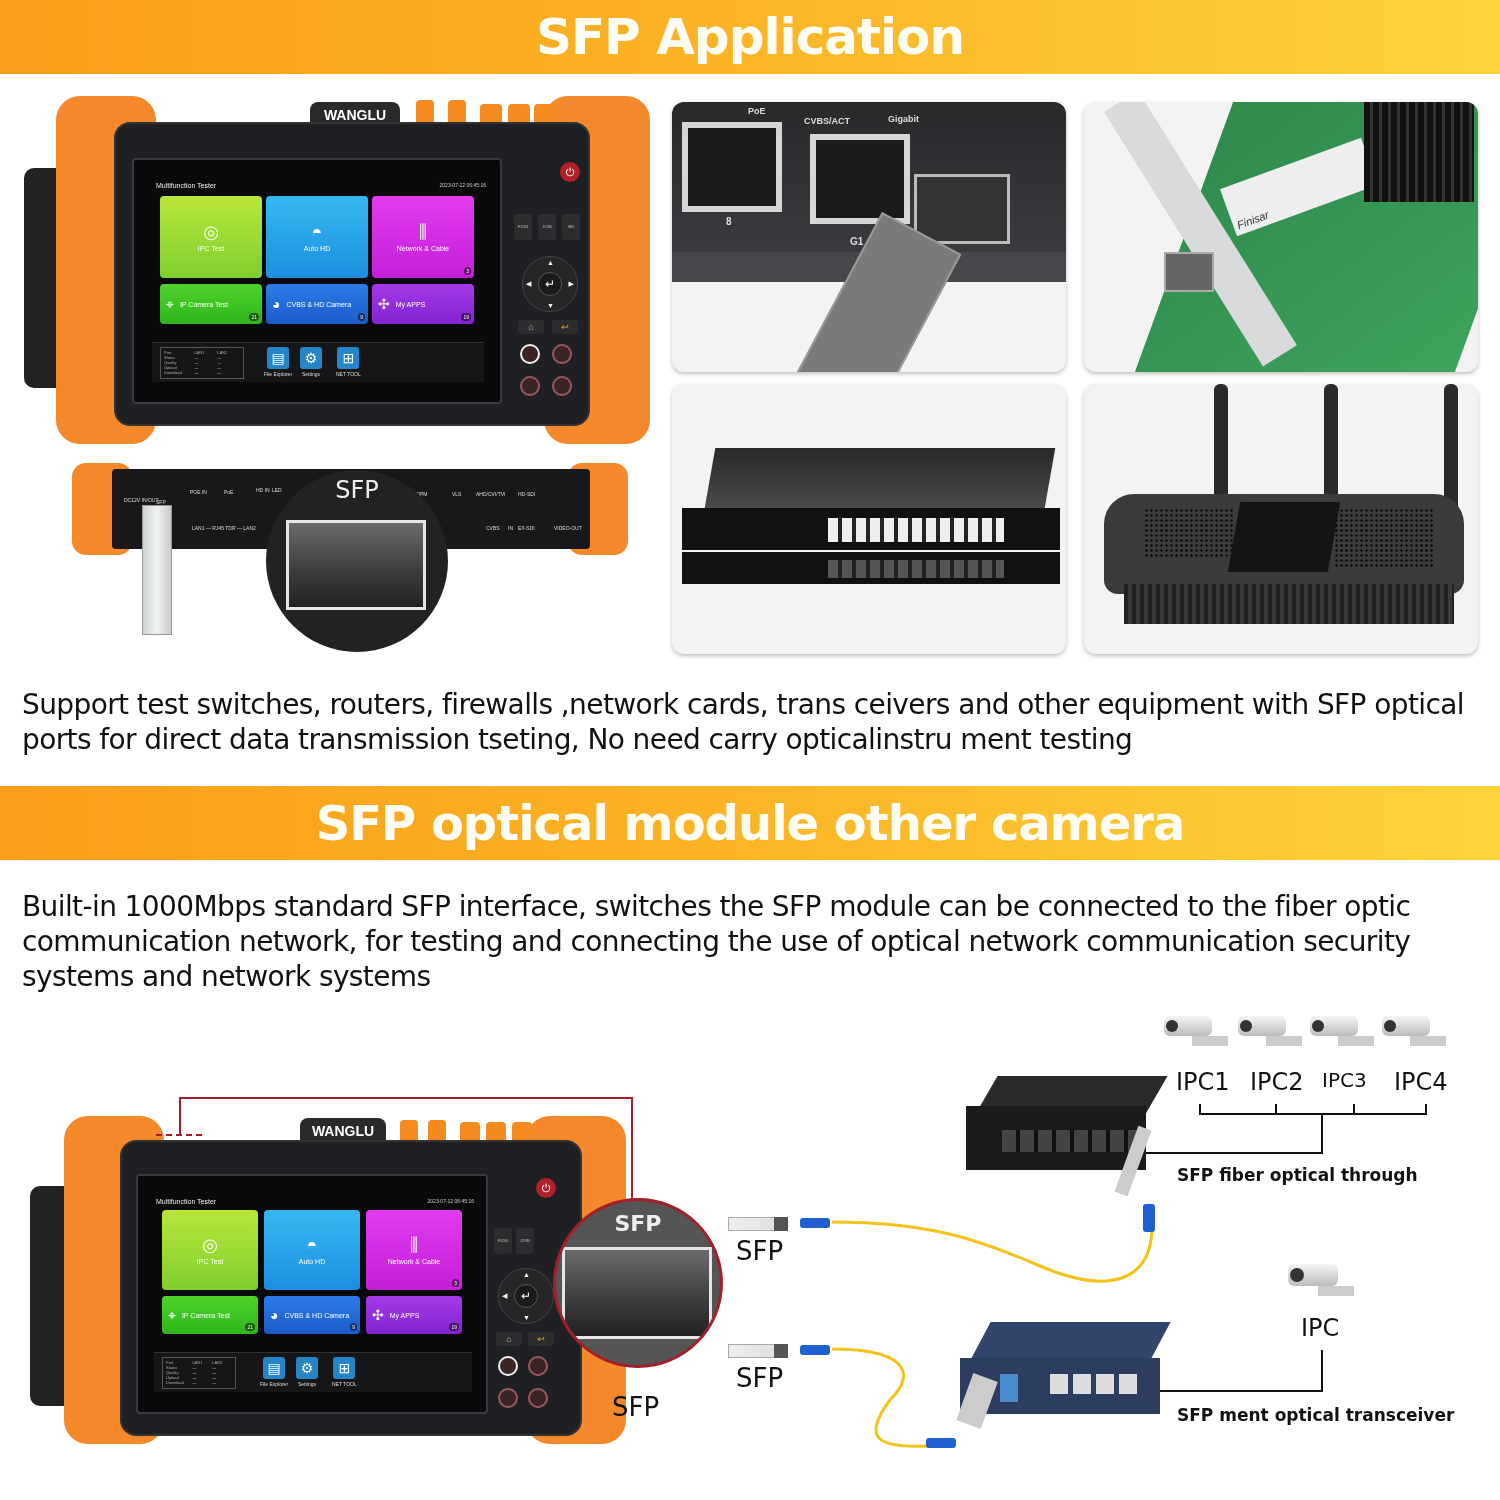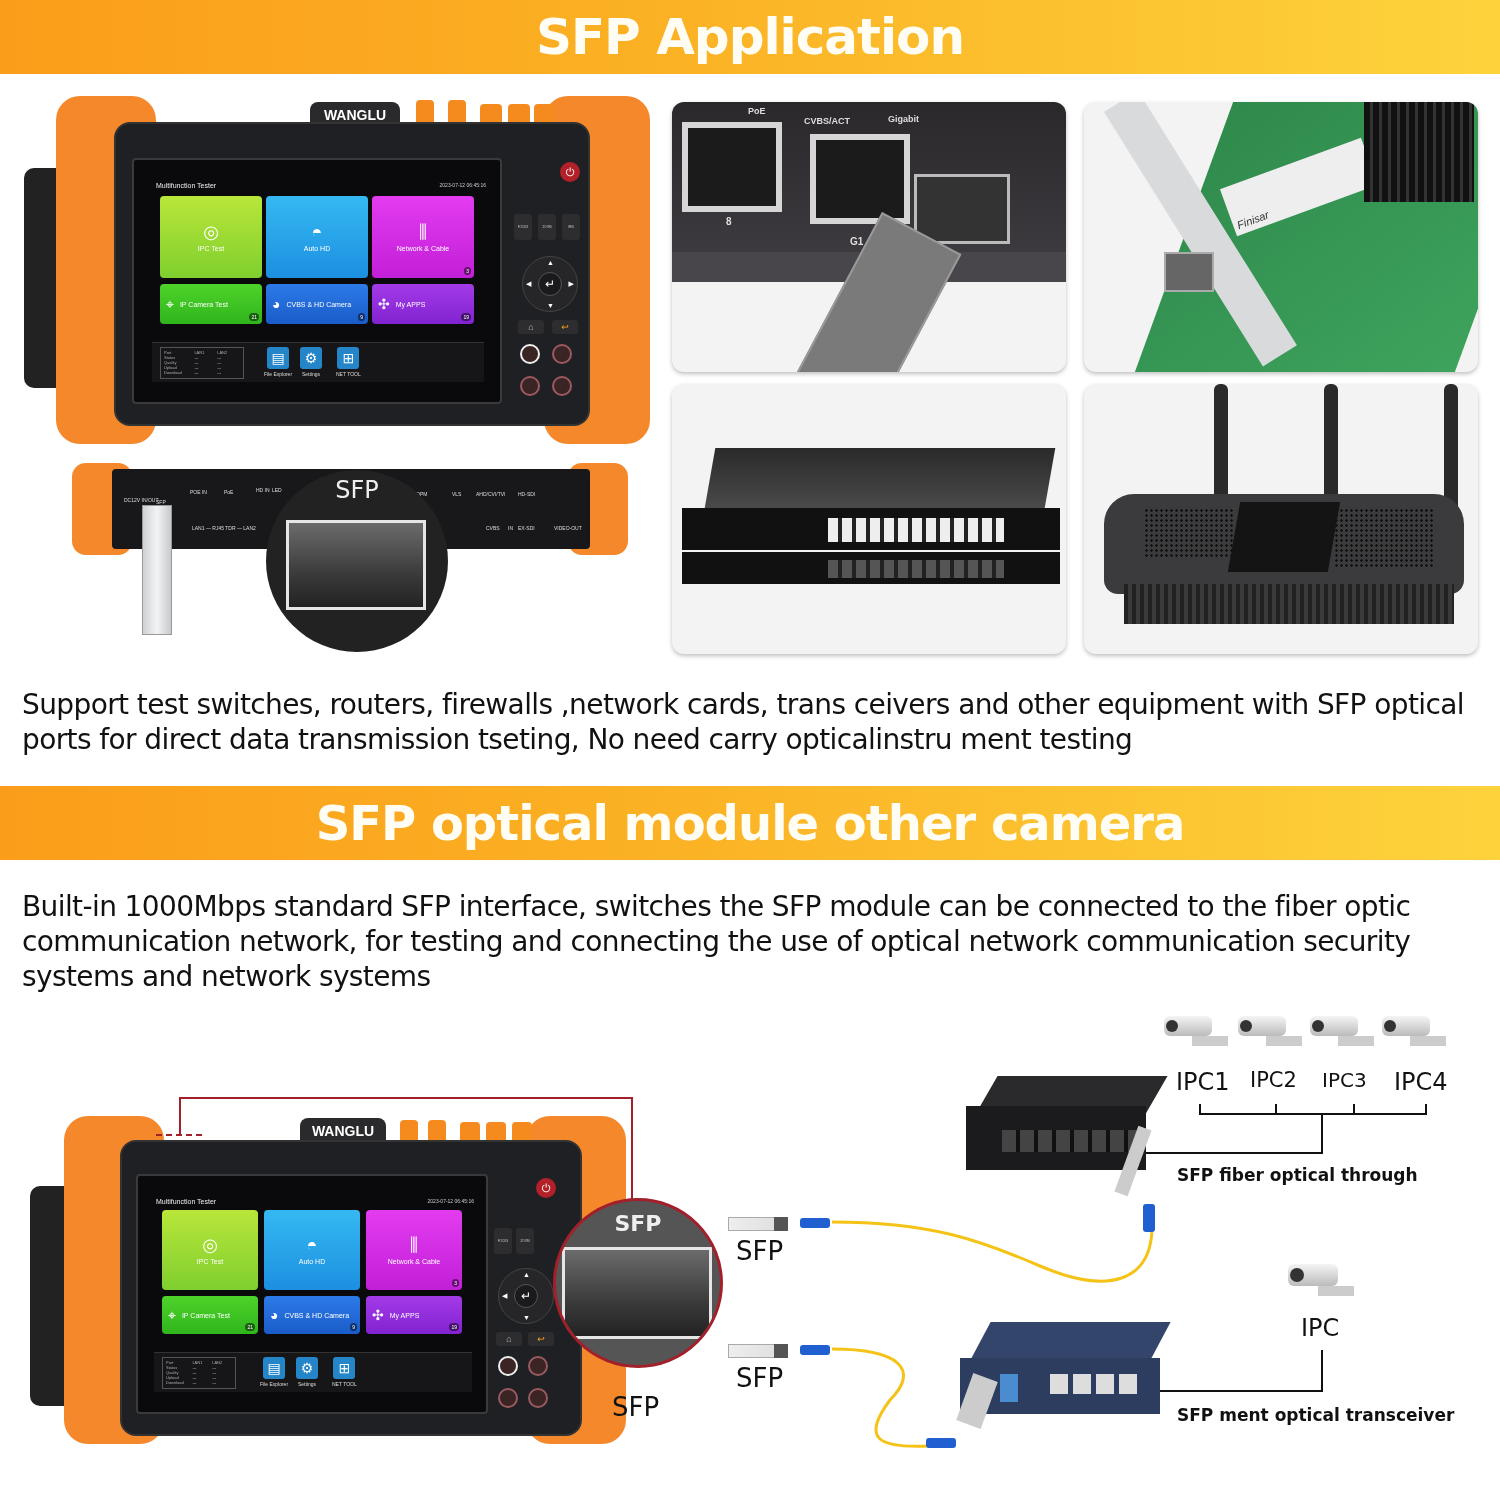--- a/index.html
+++ b/index.html
@@ -403,21 +403,21 @@
       <div style="position:absolute;left:0;top:4px;width:48px;height:20px;background:linear-gradient(180deg,#f5f5f5,#bbb);border-radius:6px;"></div>
       <div style="position:absolute;left:2px;top:8px;width:12px;height:12px;background:#333;border-radius:50%;"></div>
       <div style="position:absolute;left:28px;top:24px;width:36px;height:10px;background:#ccc;"></div>
     </div>
     <div class="diagram-label" style="left: 1176px; top: 1068px; font-size: 24px;">IPC1</div>
     <div class="cam" style="left: 1238px; top: 1012px;">
       <div style="position:absolute;left:0;top:4px;width:48px;height:20px;background:linear-gradient(180deg,#f5f5f5,#bbb);border-radius:6px;"></div>
       <div style="position:absolute;left:2px;top:8px;width:12px;height:12px;background:#333;border-radius:50%;"></div>
       <div style="position:absolute;left:28px;top:24px;width:36px;height:10px;background:#ccc;"></div>
     </div>
-    <div class="diagram-label" style="left: 1250px; top: 1068px; font-size: 21px;">IPC2</div>
+    <div class="diagram-label" style="left: 1250px; top: 1068px; font-size: 24px;">IPC2</div>
     <div class="cam" style="left: 1310px; top: 1012px;">
       <div style="position:absolute;left:0;top:4px;width:48px;height:20px;background:linear-gradient(180deg,#f5f5f5,#bbb);border-radius:6px;"></div>
       <div style="position:absolute;left:2px;top:8px;width:12px;height:12px;background:#333;border-radius:50%;"></div>
       <div style="position:absolute;left:28px;top:24px;width:36px;height:10px;background:#ccc;"></div>
     </div>
     <div class="diagram-label" style="left: 1322px; top: 1068px; font-size: 20px;">IPC3</div>
     <div class="cam" style="left: 1382px; top: 1012px;">
       <div style="position:absolute;left:0;top:4px;width:48px;height:20px;background:linear-gradient(180deg,#f5f5f5,#bbb);border-radius:6px;"></div>
       <div style="position:absolute;left:2px;top:8px;width:12px;height:12px;background:#333;border-radius:50%;"></div>
       <div style="position:absolute;left:28px;top:24px;width:36px;height:10px;background:#ccc;"></div>

